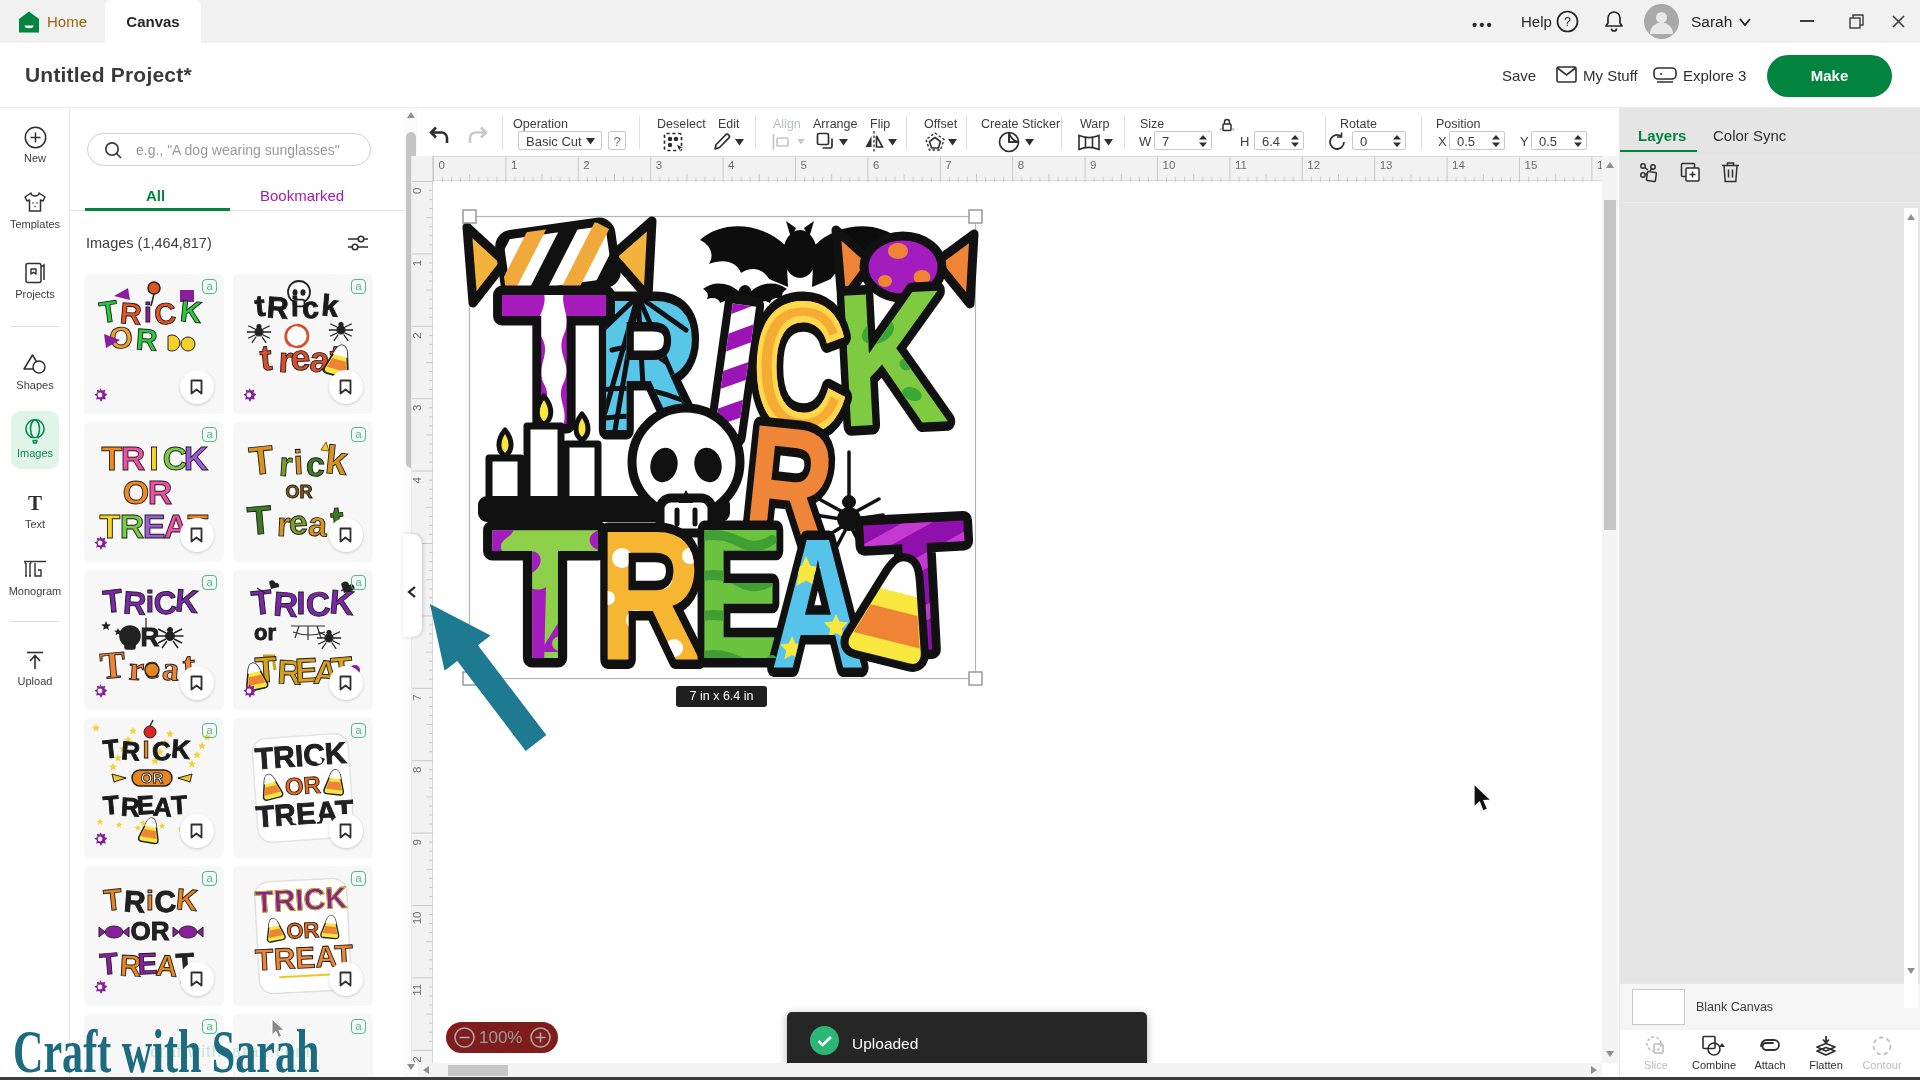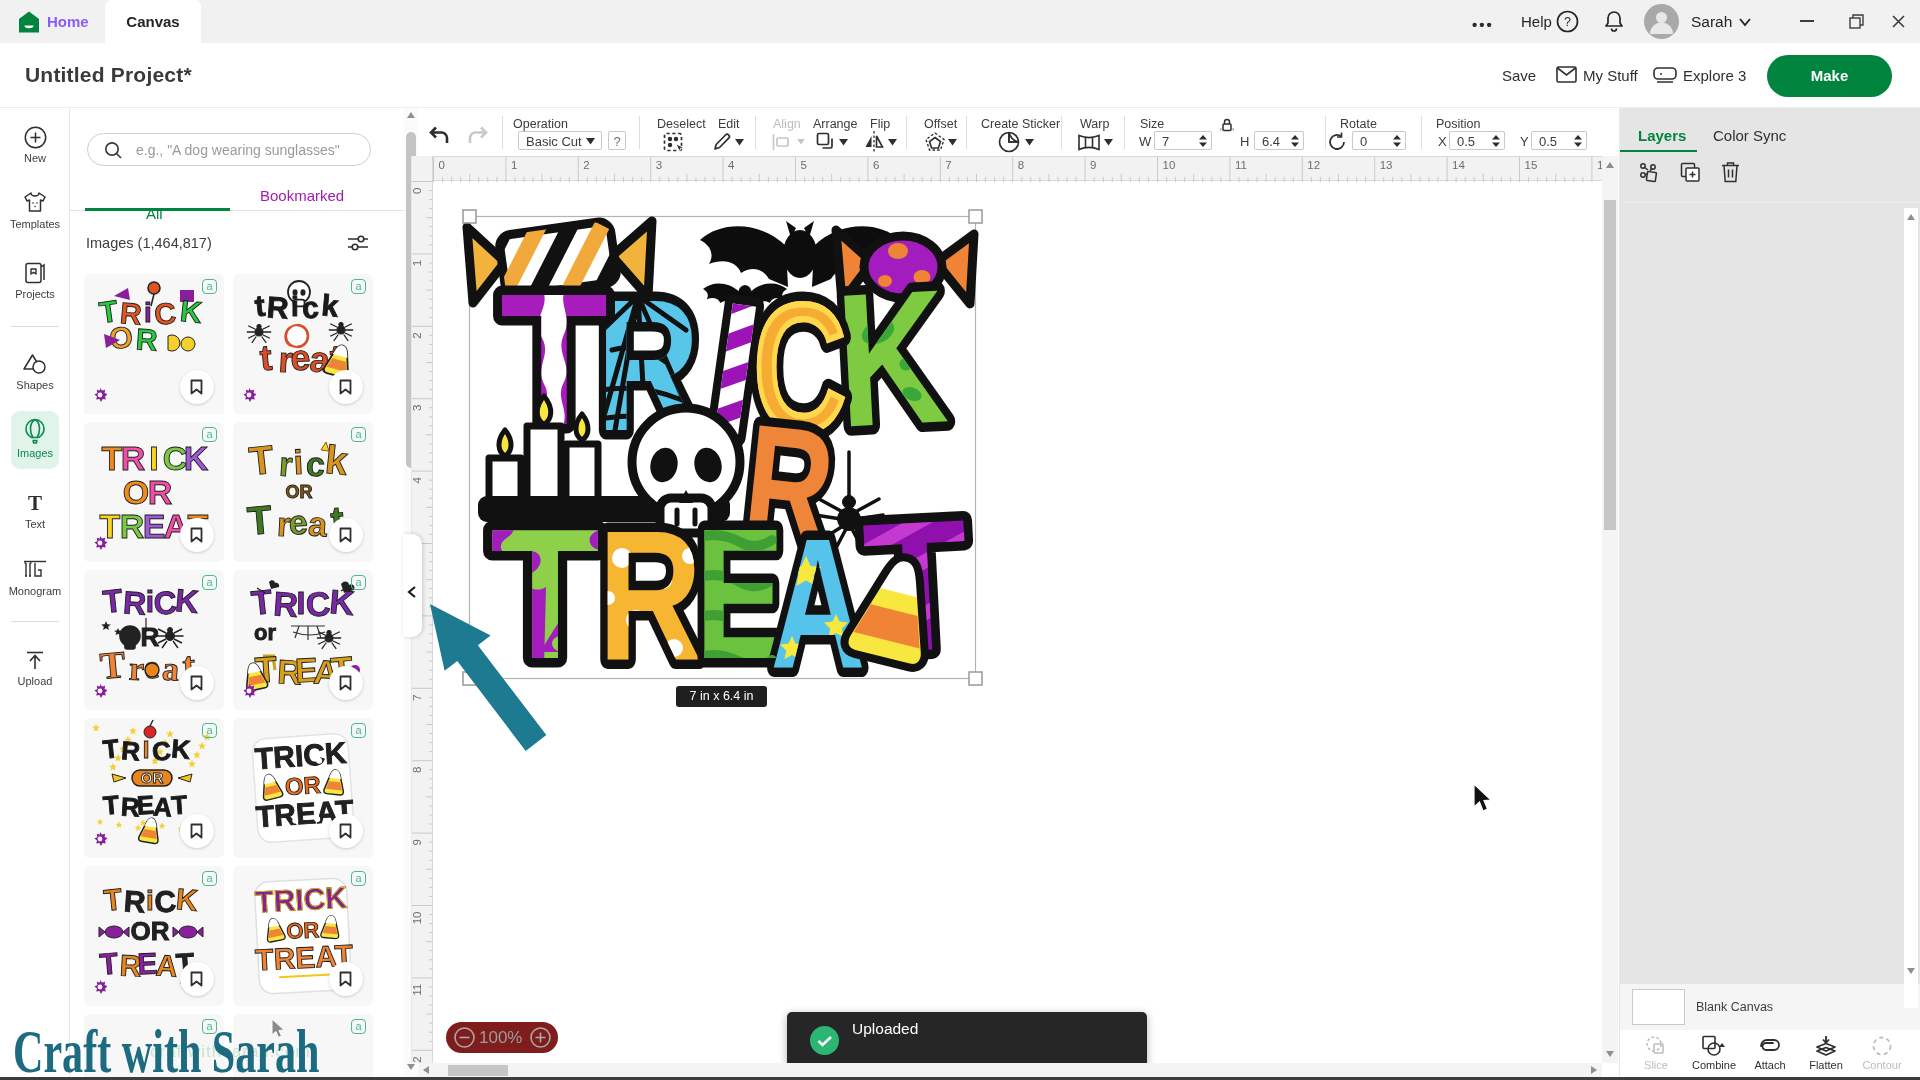--- a/index.html
+++ b/index.html
@@ -5,38 +5,38 @@
   * { margin:0; padding:0; box-sizing:border-box; }
   html,body { width:1920px; height:1080px; overflow:hidden; }
   body { font-family:"Liberation Sans", sans-serif; background:#fff; position:relative; color:#2e2e2e; }
   .abs { position:absolute; }
   svg { display:block; }
 
   
   #topbar { position:absolute; left:0; top:0; width:1920px; height:43px; background:#f1f1f2; }
   #canvasTab { position:absolute; left:105px; top:0; width:96px; height:43px; background:#fff; border-radius:6px 6px 0 0; }
   #canvasTab span { position:absolute; left:0; right:0; top:13px; text-align:center; font-size:15px; font-weight:700; color:#252525;}
-  #homeLbl { position:absolute; left:47px; top:13px; font-size:15px; font-weight:700; color:#8b5cf6; }
+  #homeLbl { position:absolute; left:47px; top:13px; font-size:15px; font-weight:400; color:#a16207; }
 
   
   #header { position:absolute; left:0; top:43px; width:1920px; height:65px; background:#fff; border-bottom:1px solid #ececec; }
   #projTitle { position:absolute; left:25px; top:20px; font-size:21px; font-weight:700; color:#3a3a3a; letter-spacing:.2px;}
 
   
   #lnav { position:absolute; left:0; top:108px; width:70px; height:972px; background:#fff; border-right:1px solid #e7e7e7; }
   .navitem { position:absolute; left:0; width:70px; text-align:center; font-size:11px; color:#3d3d3d; }
   .navitem svg { margin:0 auto 3px auto; }
   .navdiv { position:absolute; left:11px; width:48px; border-top:1px solid #dcdcdc; }
   #imgsel { position:absolute; left:11px; top:303px; width:48px; height:58px; background:#e1f4ea; border-radius:9px; }
 
   
   #lpanel { position:absolute; left:70px; top:108px; width:348px; height:972px; background:#fff; }
   #searchbox { position:absolute; left:17px; top:25px; width:284px; height:33px; border:1px solid #cfcfcf; border-radius:17px; }
   #searchbox .ph { position:absolute; left:48px; top:8px; font-size:14px; color:#9a9a9a; }
-  #tabAll { position:absolute; left:76px; top:97px; font-size:15px; font-weight:400; color:#00843e; }
+  #tabAll { position:absolute; left:76px; top:79px; font-size:15px; font-weight:700; color:#00843e; }
   #tabBk  { position:absolute; left:190px; top:79px; font-size:15px; color:#a21caf; }
   #tabline { position:absolute; left:0px; top:102px; width:334px; border-top:1px solid #e3e3e3;}
   #tabgreen { position:absolute; left:15px; top:100px; width:145px; height:3px; background:#00843e; }
   #imgcount { position:absolute; left:16px; top:127px; font-size:14.5px; color:#3d3d3d; }
   .card { position:absolute; width:140px; height:140px; background:#f7f7f7; border-radius:6px; }
   .bkm { position:absolute; right:10px; bottom:10px; width:34px; height:34px; background:#fff; border-radius:50%; box-shadow:0 1px 3px rgba(0,0,0,.18); }
   .acc { position:absolute; right:7px; top:5px; width:15px; height:15px; border:1.5px solid #45bd8d; border-radius:4px; color:#45bd8d; font-size:11px; line-height:13px; text-align:center; }
   .pbadge { position:absolute; left:9px; bottom:12px; width:14px; height:14px; }
 
   
@@ -1214,21 +1214,21 @@
       <circle cx="10.5" cy="10.5" r="9.5" fill="none" stroke="#a9a9a9" stroke-width="1.6"></circle>
       <path d="M5.5 10.5 h10 M10.5 5.5 v10" stroke="#a9a9a9" stroke-width="1.6"></path>
     </svg>
 </div>
 
 <div class="abs" style="left:787px;top:1012px;width:360px;height:57px;background:#262626;border-radius:5px;box-shadow:0 2px 8px rgba(0,0,0,.3)">
   <svg class="abs" style="left:23px;top:14px" width="29" height="29" viewBox="0 0 29 29">
       <circle cx="14.5" cy="14.5" r="14.5" fill="#2bb673"></circle>
       <path d="M8.5 15 l4 4 L21 11" fill="none" stroke="#fff" stroke-width="2.6"></path>
     </svg>
-  <span class="abs" style="left:65px;top:8px;color:#fff;font-size:15.5px">Uploaded</span>
+  <span class="abs" style="left:65px;top:23px;color:#fff;font-size:15.5px">Uploaded</span>
 </div>
 
 <div class="abs" style="left:403px;top:534px;width:19px;height:103px;background:#fff;border-radius:0 10px 10px 0;box-shadow:1px 0 4px rgba(0,0,0,.18)"></div>
 <svg class="abs" style="left:407px;top:585px" width="10" height="14" viewBox="0 0 10 14">
     <path d="M8 2 L2 7 L8 12" fill="none" stroke="#1e1e1e" stroke-width="2.2"></path>
   </svg>
 
 <svg class="abs" style="left:420px;top:595px" width="140" height="165" viewBox="420 595 140 165">
   <path d="M430 604 L490.6 635.6 L477.9 645.3 L546.3 735.1 L525.7 750.9 L457.3 661.1 L444.6 670.8 Z" fill="#1d7a90"></path>
 </svg>

